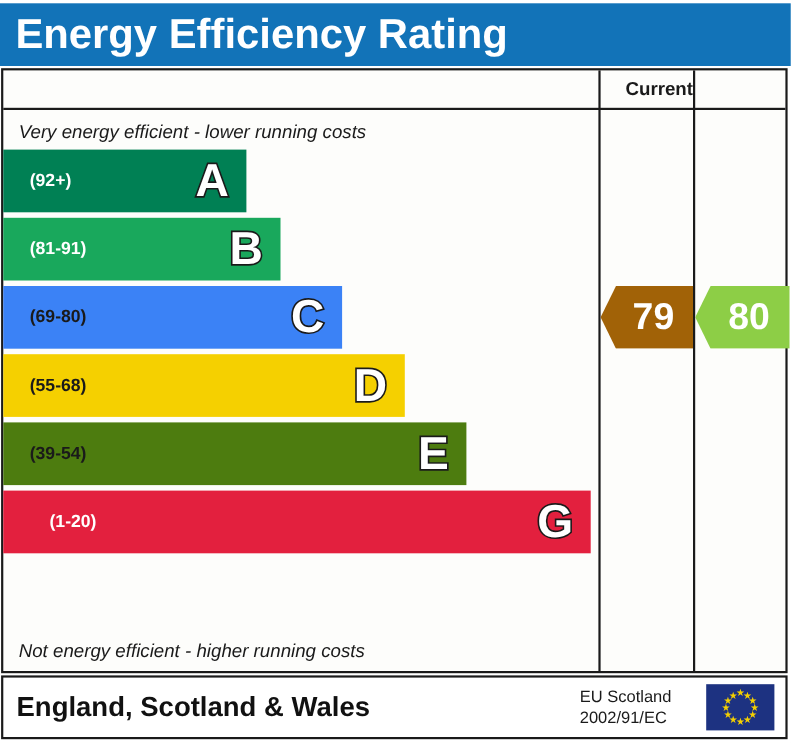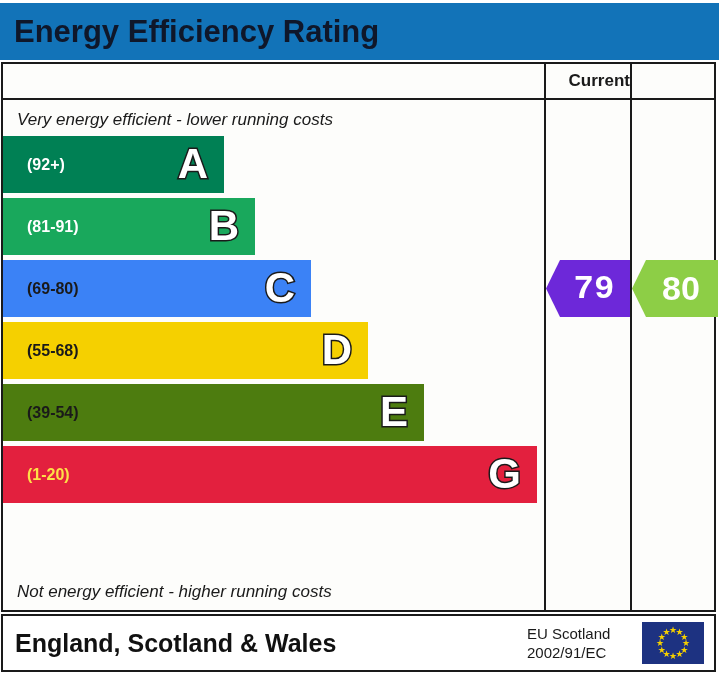--- a/index.html
+++ b/index.html
@@ -27,22 +27,22 @@
     top: 3px;
     width: 719px;
     height: 57px;
     background: #1273b8;
   }
   .title-text {
     position: absolute;
     left: 14px;
     top: 50%;
     transform: translateY(-50%);
-    color: #0f172a;
-    font-size: 31px;
+    color: #ffffff;
+    font-size: 38px;
     font-weight: bold;
     letter-spacing: 0px;
     white-space: nowrap;
   }
 
   
   .table {
     position: absolute;
     left: 1px;
     top: 62px;
@@ -261,30 +261,30 @@
             </div>
           </div>
           <div class="band">
             <div class="band-fill" style="width: 421px; background: #4d7c0f;">
               <div class="band-range" style="color: rgb(26, 26, 26);">(39-54)</div>
               <div class="band-letter" style="right: 16px;">E</div>
             </div>
           </div>
           <div class="band">
             <div class="band-fill" style="width: 534px; background: rgb(227, 32, 62);">
-              <div class="band-range" style="color: #fde047;">(1-20)</div>
+              <div class="band-range" style="color: #ffffff; margin-left: 18px;">(1-20)</div>
               <div class="band-letter" style="right: 16px;">G</div>
             </div>
           </div>
         </div>
       <div class="caption bottom">Not energy efficient - higher running costs</div>
     </div>
 
     <div id="ratings-container">
-        <div class="rating" style="background: #6d28d9; left: 543px; width: 84px; top: 196px; font-family: Liberation Mono, monospace;">79</div>
+        <div class="rating" style="background: #a16207; left: 543px; width: 84px; top: 196px;">79</div>
         <div class="rating" style="background: rgb(141, 206, 70); left: 629px; width: 86px; top: 196px;">80</div>
       </div>
 
   </div>
 
   <div class="footer">
     <div class="footer-region">England, Scotland &amp; Wales</div>
     <div class="footer-directive">
       <span>EU Scotland</span><br>
       <span>2002/91/EC</span>

